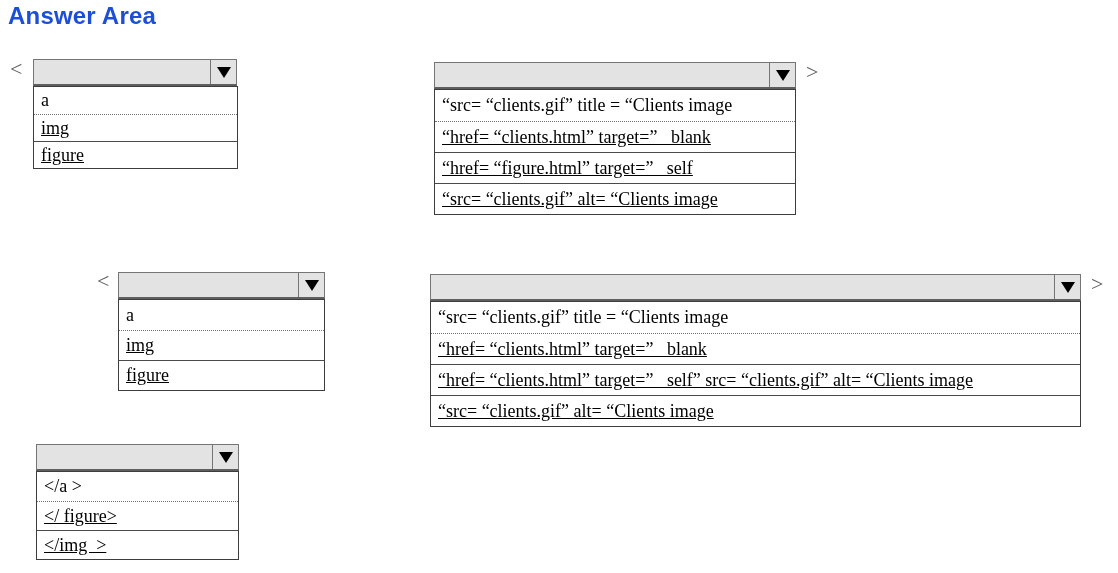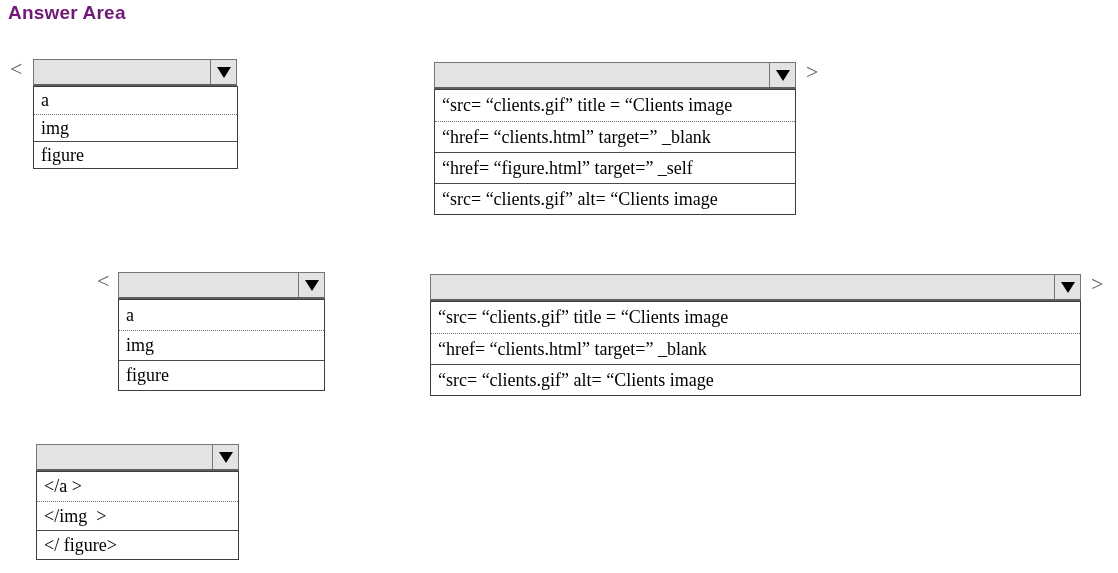--- a/index.html
+++ b/index.html
@@ -8,22 +8,22 @@
     width: 1118px;
     height: 573px;
     background: #ffffff;
     font-family: "Liberation Serif", serif;
     overflow: hidden;
   }
   .page-title {
     position: absolute;
     font-family: "Liberation Sans", sans-serif;
     font-weight: bold;
-    font-size: 19px;
-    color: #701a75;
+    font-size: 24px;
+    color: #1d4ed8;
     letter-spacing: 0.2px;
   }
   .angle {
     position: absolute;
     font-family: "Liberation Serif", serif;
     font-size: 22px;
     color: #5d5d5d;
     line-height: 1;
   }
   .combo {
@@ -64,21 +64,21 @@
     box-sizing: border-box;
     height: var(--rh, 28px);
     display: flex;
     align-items: center;
     font-size: 18px;
     color: #000;
     padding-left: 7px;
     white-space: pre;
     overflow: hidden;
   }
-  .opt + .opt { border-top: 1px solid #4a4a4a; }
+  .opt + .opt { border-top: 1px solid #4a4a4a; text-decoration: underline; }
   .opt:nth-child(2) { border-top: 1px dotted #6f6f6f; }
 </style>
 </head>
 <body>
 
 <div id="stage">
 
   <div class="page-title" style="left:8px; top:2px;">Answer Area</div>
 
   <span class="angle" style="left:10px; top:58px;">&lt;</span>
@@ -124,28 +124,29 @@
   <div class="combo" style="left:430px; top:274px; width:651px; height:27px;">
     <div class="combo-value"></div>
     <div class="combo-arrowcell">
       <span class="tri"></span>
     </div>
   </div>
   <span class="angle" style="left:1091px; top:273px;">&gt;</span>
   <div class="list" style="left:430px; top:301px; width:651px; --rh:31px;">
     <div class="opt">“src= “clients.gif” title = “Clients image</div>
     <div class="opt">“href= “clients.html” target=” _blank</div>
+    <div class="opt">“href= “clients.html” target=” _self” src= “clients.gif” alt= “Clients image</div>
     <div class="opt">“src= “clients.gif” alt= “Clients image</div>
   </div>
 
   <div class="combo" style="left:36px; top:444px; width:203px; height:27px;">
     <div class="combo-value"></div>
     <div class="combo-arrowcell">
       <span class="tri"></span>
     </div>
   </div>
   <div class="list" style="left:36px; top:471px; width:203px; --rh:29px;">
     <div class="opt">&lt;/a &gt;</div>
+    <div class="opt">&lt;/ figure&gt;</div>
     <div class="opt">&lt;/img  &gt;</div>
-    <div class="opt">&lt;/ figure&gt;</div>
   </div>
 
 </div>
 
 </body></html>

